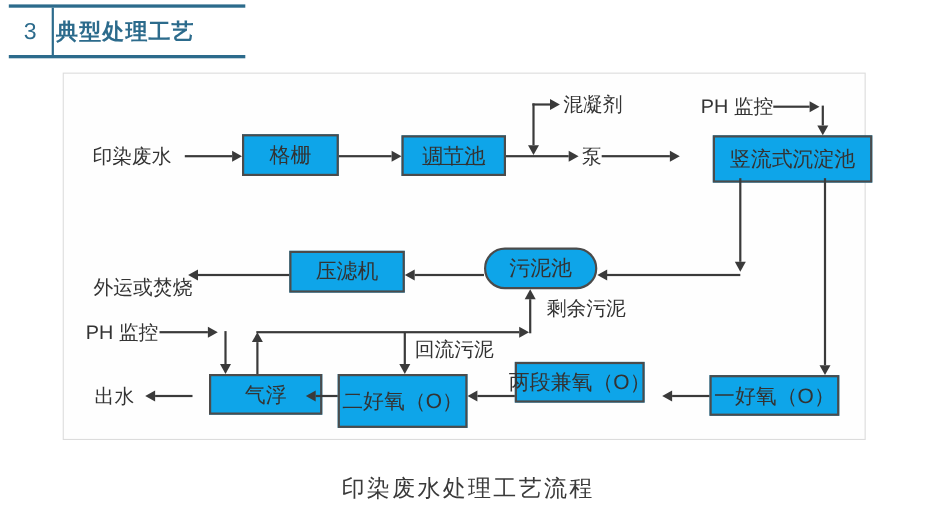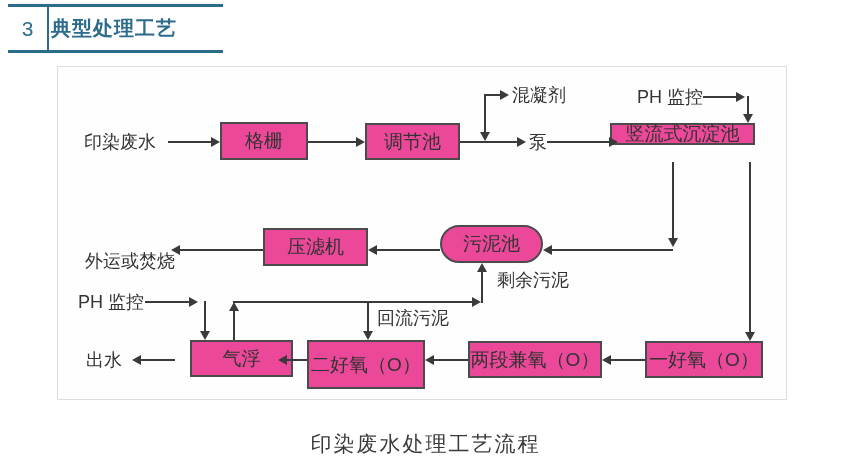--- a/index.html
+++ b/index.html
@@ -27,21 +27,21 @@
     flex:1;display:flex;align-items:center;padding-left:2px;
     color:var(--accent);font-size:20px;font-weight:bold;letter-spacing:1px;
   }
   
   .frame{
     position:absolute;left:57px;top:66px;width:728px;height:332px;
     border:1px solid #dcdcdc;background:#fefefe;
   }
   
   .fbox{
-    position:absolute;border:2px solid var(--boxborder);background:#ec4899;
+    position:absolute;border:2px solid var(--boxborder);background:#0ea5e9;
     display:flex;align-items:center;justify-content:center;
     font-size:19px;color:var(--text);white-space:nowrap;box-sizing:border-box;
   }
   
   .flabel{
     position:absolute;font-size:18px;color:var(--text);white-space:nowrap;
     height:22px;line-height:22px;
   }
   
   .ln{position:absolute;background:var(--line);}
@@ -64,27 +64,27 @@
 <div id="page">
 
   <div class="hdr">
     <div class="hdr-num">3</div>
     <div class="hdr-title">典型处理工艺</div>
   </div>
 
   <div class="frame"></div>
 
   <div class="fbox" style="left:220px;top:122px;width:88px;height:38px;">格栅</div>
-  <div class="fbox" style="left:365px;top:123px;width:95px;height:37px;">调节池</div>
-  <div class="fbox" style="left:610px;top:123px;width:145px;height:22px;">竖流式沉淀池</div>
+  <div class="fbox" style="left:365px;top:123px;width:95px;height:37px;text-decoration:underline;">调节池</div>
+  <div class="fbox" style="left:648px;top:123px;width:145px;height:43px;">竖流式沉淀池</div>
   <div class="fbox" style="left:263px;top:228px;width:105px;height:38px;">压滤机</div>
   <div class="fbox" style="left:440px;top:225px;width:103px;height:38px;border-radius:19px;">污泥池</div>
   <div class="fbox" style="left:175px;top:340px;width:103px;height:37px;margin-left:15px;">气浮</div>
   <div class="fbox" style="left:307px;top:340px;width:118px;height:49px;">二好氧（O）</div>
-  <div class="fbox" style="left:468px;top:341px;width:134px;height:37px;">两段兼氧（O）</div>
+  <div class="fbox" style="left:468px;top:329px;width:118px;height:37px;">两段兼氧（O）</div>
   <div class="fbox" style="left:645px;top:341px;width:118px;height:37px;">一好氧（O）</div>
 
   <div class="flabel" style="left:84px;top:131px;">印染废水</div>
   <div class="flabel" style="left:512px;top:84px;">混凝剂</div>
   <div class="flabel" style="left:529px;top:131px;">泵</div>
   <div class="flabel" style="left:637px;top:86px;">PH 监控</div>
   <div class="flabel" style="left:85px;top:250px;">外运或焚烧</div>
   <div class="flabel" style="left:497px;top:269px;">剩余污泥</div>
   <div class="flabel" style="left:78px;top:291px;">PH 监控</div>
   <div class="flabel" style="left:377px;top:307px;">回流污泥</div>

